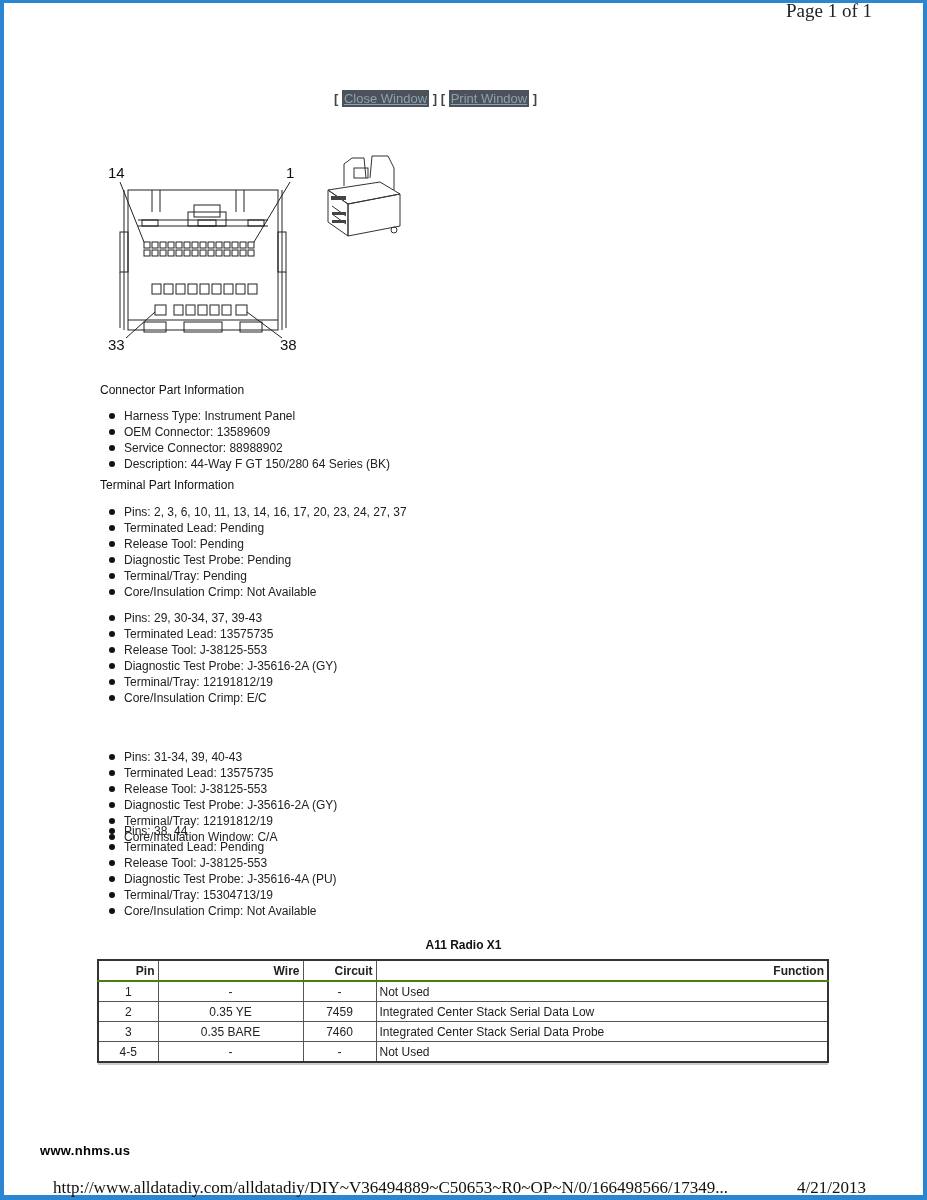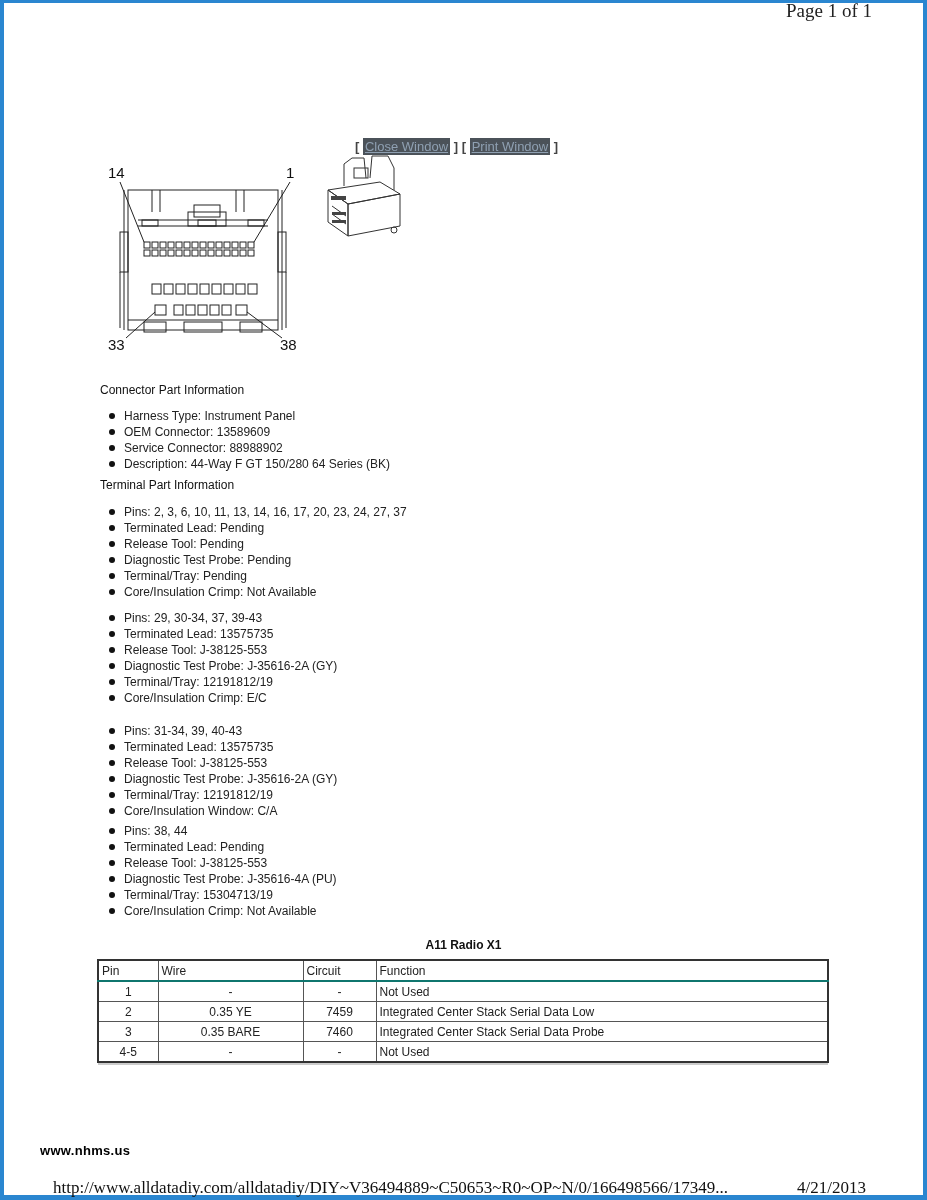--- a/index.html
+++ b/index.html
@@ -15,22 +15,22 @@
     border-left: 4px solid #2a86d0;
     border-right: 4px solid #2a86d0;
     border-top: 3px solid #2a86d0;
     border-bottom: 5px solid #2a86d0;
   }
   .page-num {
     position: absolute; right: 55px; top: 0px;
     font-family: "Liberation Serif", serif; font-size: 19px; color: #222;
   }
   .window-links {
-    position: absolute; left: 355px; top: 91px;
-    font-size: 13px; color: #333; white-space: nowrap; margin-top: 48px;
+    position: absolute; left: 334px; top: 91px;
+    font-size: 13px; color: #333; white-space: nowrap;
   }
   .window-links .btn {
     background: #4b5259; color: #8fa0b2; padding: 1px 2px;
     text-decoration: underline; cursor: pointer;
   }
   .window-links .br { font-weight: bold; color: #444; }
   .diagram { position: absolute; left: 100px; top: 160px; width: 210px; height: 200px; }
   .iso { position: absolute; left: 318px; top: 150px; width: 95px; height: 95px; }
   .section-title {
     position: absolute; left: 100px; font-size: 12px; font-weight: normal; color: #111;
@@ -50,21 +50,21 @@
   }
   table.pins {
     position: absolute; left: 97px; top: 959px; width: 732px;
     border-collapse: collapse; font-size: 12px; color: #222;
     border: 2px solid #333;
     box-shadow: 0 3px 0 -1px #ccc;
   }
   table.pins th, table.pins td {
     border: 1px solid #555; height: 19px; padding: 0 3px;
   }
-  table.pins th { font-weight: normal; text-align: left; height: 19px; border-bottom: 2px solid #0f766e; }
+  table.pins th { font-weight: bold; text-align: right; height: 19px; border-bottom: 2px solid #4d7c0f; }
   table.pins td.c { text-align: center; }
   table.pins td.l { text-align: left; }
   .watermark {
     position: absolute; left: 40px; top: 1143px; font-size: 13px; color: #000000;
     font-weight: bold; letter-spacing: 0.3px;
   }
   .footer-url {
     position: absolute; left: 53px; top: 1178px; font-family: "Liberation Serif", serif;
     font-size: 17px; color: #111; white-space: nowrap;
   }
@@ -225,21 +225,21 @@
 
 <ul class="bullets" style="top:610px;">
   <li>Pins: 29, 30-34, 37, 39-43</li>
   <li>Terminated Lead: 13575735</li>
   <li>Release Tool: J-38125-553</li>
   <li>Diagnostic Test Probe: J-35616-2A (GY)</li>
   <li>Terminal/Tray: 12191812/19</li>
   <li>Core/Insulation Crimp: E/C</li>
 </ul>
 
-<ul class="bullets" style="top:723px;">
+<ul class="bullets" style="top:749px;">
   <li>Pins: 31-34, 39, 40-43</li>
   <li>Terminated Lead: 13575735</li>
   <li>Release Tool: J-38125-553</li>
   <li>Diagnostic Test Probe: J-35616-2A (GY)</li>
   <li>Terminal/Tray: 12191812/19</li>
   <li>Core/Insulation Window: C/A</li>
 </ul>
 
 <ul class="bullets" style="top:823px;">
   <li>Pins: 38, 44</li>

